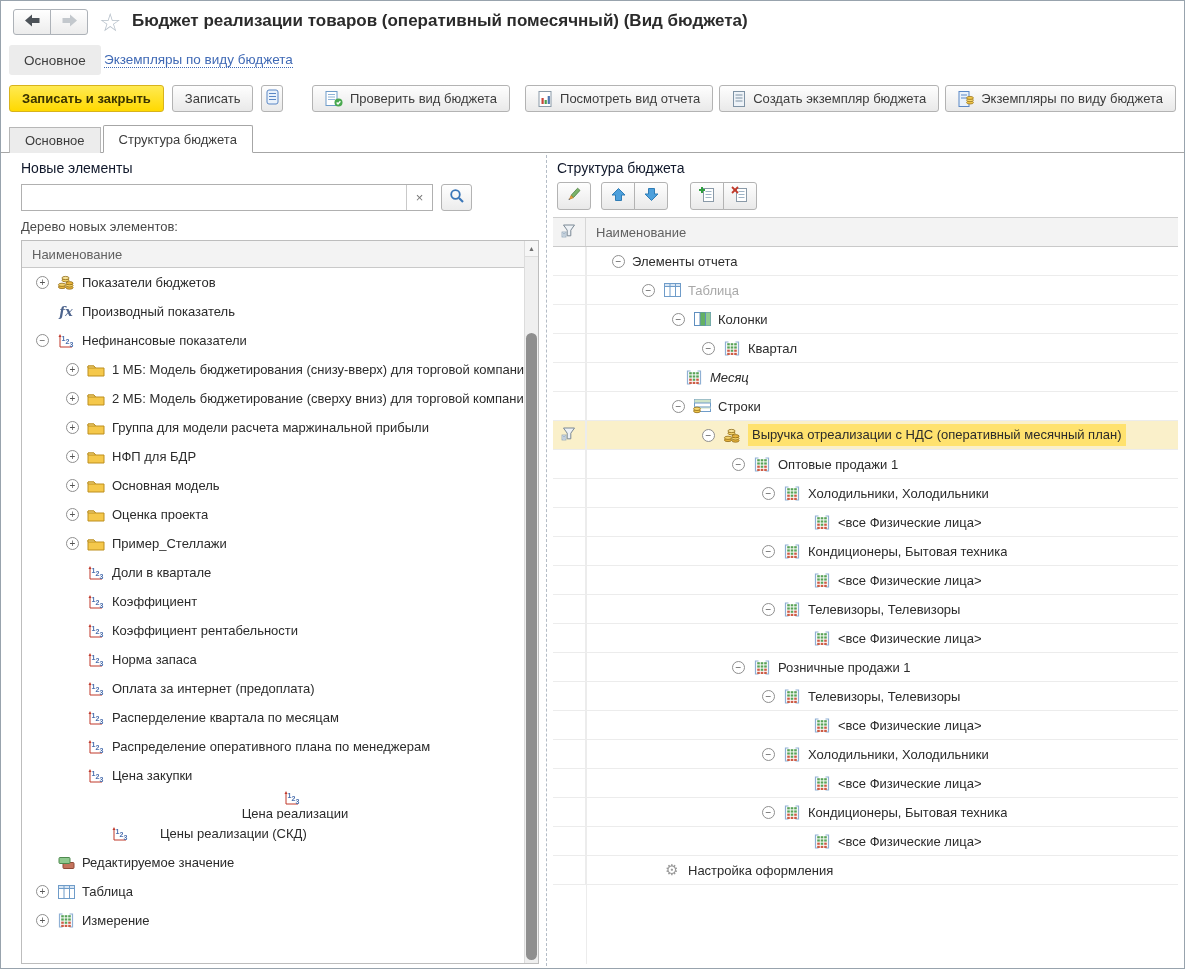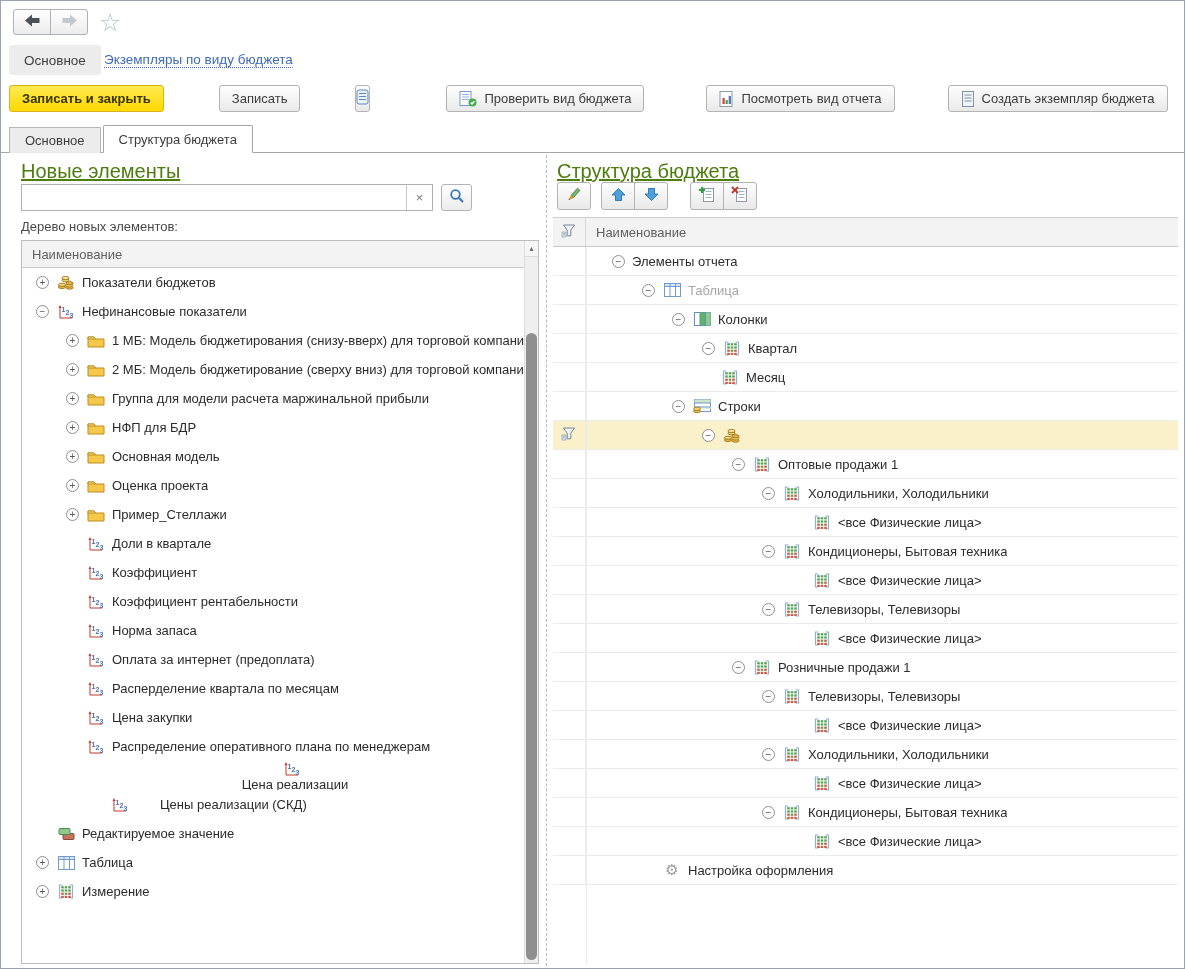--- a/index.html
+++ b/index.html
@@ -14,39 +14,39 @@
   .nav-btn.fwd{border-radius:0 3px 3px 0;margin-left:-1px;}
   .star{position:absolute;left:98px;top:6px;font-size:25px;color:#b7c0ca;line-height:30px;cursor:pointer;}
   .wtitle{position:absolute;left:131px;top:10px;font-size:17px;font-weight:bold;color:#2b2b2b;white-space:nowrap;}
 
   
   .navrow{position:absolute;top:42px;left:0;right:0;height:34px;}
   .nav-chip{position:absolute;left:8px;top:2px;height:30px;padding:0 15px;background:#ececec;border-radius:3px;display:flex;align-items:center;font-size:13.5px;color:#3f3f3f;}
   .nav-link{position:absolute;left:103px;top:9px;font-size:13.5px;color:#3f69b5;border-bottom:1px dotted #3f69b5;cursor:pointer;white-space:nowrap;}
 
   
-  .toolbar{position:absolute;top:84px;left:8px;right:8px;height:30px;display:flex;align-items:flex-start;gap:47px;}
+  .toolbar{position:absolute;top:84px;left:8px;right:8px;height:30px;display:flex;align-items:flex-start;}
   .btn{height:27px;background:linear-gradient(#fefefe,#e9e9e9);border:1px solid #b3b3b3;border-radius:3px;font-size:13px;color:#3c3c3c;display:flex;align-items:center;padding:0 12px;box-sizing:border-box;cursor:pointer;white-space:nowrap;font-family:inherit;}
   .btn .bicon{display:inline-flex;margin-right:7px;}
   .btn-yellow{background:linear-gradient(#ffea52,#ffd900);border-color:#d8b31c;font-weight:bold;color:#3a3300;}
   .g8{margin-left:8px;} .g22{margin-left:29px;} .g15{margin-left:15px;} .g6{margin-left:6px;}
   .btn-icon{width:31px;padding:0;justify-content:center;}
 
   
   .tabline{position:absolute;top:151px;left:0;right:0;border-top:1px solid #a6a6a6;}
   .tabstrip{position:absolute;top:124px;left:8px;height:28px;display:flex;align-items:flex-end;}
   .tab{height:26px;padding:0 15px;display:flex;align-items:center;font-size:13px;color:#3c3c3c;box-sizing:border-box;cursor:pointer;}
   .tab.inactive{background:#ececec;border:1px solid #b7b7b7;border-bottom:none;height:26px;}
   .tab.active{background:#fff;border:1px solid #a6a6a6;border-bottom:1px solid #fff;height:28px;position:relative;z-index:2;margin-left:2px;border-radius:2px 2px 0 0;}
 
   
   .content{position:absolute;top:152px;left:0;right:0;bottom:0;background:#fff;}
   .splitter{position:absolute;top:2px;bottom:2px;left:545px;width:0;border-left:1px dashed #b4bcc6;cursor:col-resize;}
 
-  .panel-title{font-size:20px;color:#4d7c0f;white-space:nowrap;text-decoration:underline;}
+  .panel-title{font-size:14px;color:#0f172a;white-space:nowrap;}
 
   
   .lpanel{position:absolute;left:8px;top:0;width:536px;bottom:0;}
   .lp-title{position:absolute;left:12px;top:7px;}
   .search-row{position:absolute;left:12px;top:31px;height:28px;}
   .search-input-wrap{position:absolute;left:0;top:0;width:412px;height:27px;border:1px solid #b0b0b0;background:#fff;box-sizing:border-box;display:flex;}
   .search-input{flex:1;border:none;outline:none;font-size:13px;padding:0 6px;font-family:inherit;min-width:0;background:transparent;}
   .search-clear{width:25px;border-left:1px solid #c9c9c9;display:flex;align-items:center;justify-content:center;color:#777;font-size:13px;cursor:pointer;}
   .search-btn{position:absolute;left:420px;top:0;width:31px;height:27px;background:linear-gradient(#ffffff,#ececec);border:1px solid #b3b3b3;border-radius:3px;display:flex;align-items:center;justify-content:center;box-sizing:border-box;cursor:pointer;}
   .lp-label{position:absolute;left:12px;top:66px;font-size:13px;color:#4a4a4a;}
@@ -105,20 +105,21 @@
       </div>
       <div class="nav-btn fwd">
         <span>
           <svg width="17" height="15" viewBox="0 0 17 15">
               <polygon points="16,7.5 9,1.5 9,5 1.5,5 1.5,10 9,10 9,13.5" fill="#c3c8cd"></polygon>
             </svg>
         </span>
       </div>
     </div>
     <div class="star">☆</div>
+    <div class="wtitle">Бюджет реализации товаров (оперативный помесячный) (Вид бюджета)</div>
   </div>
 
   <div class="navrow">
     <div class="nav-chip">Основное</div>
     <a class="nav-link">Экземпляры по виду бюджета</a>
   </div>
 
   <div class="toolbar">
     <button class="btn btn-yellow">Записать и закрыть</button>
     <button class="btn g8">Записать</button>
@@ -219,20 +220,27 @@
                   <ellipse cx="12.5" cy="12.6" rx="3.6" ry="1.6" fill="#e9b53e" stroke="#8f6a14" stroke-width="0.8"></ellipse>
                   <ellipse cx="12.5" cy="10.4" rx="3.6" ry="1.6" fill="#f4d36b" stroke="#8f6a14" stroke-width="0.8"></ellipse>
                   <ellipse cx="12.5" cy="8.2" rx="3.6" ry="1.6" fill="#e9b53e" stroke="#8f6a14" stroke-width="0.8"></ellipse>
                   <ellipse cx="8.5" cy="5.2" rx="3.6" ry="1.6" fill="#f4d36b" stroke="#8f6a14" stroke-width="0.8"></ellipse>
                   <ellipse cx="8.5" cy="3" rx="3.6" ry="1.6" fill="#f8e49a" stroke="#8f6a14" stroke-width="0.8"></ellipse>
                 </svg>
               </span>
               <span class="tlabel">Показатели бюджетов</span>
             </div>
             <div class="trow" style="padding-left: 14px;">
+              <span class="exp-sp"></span>
+              <span class="ticon">
+                <span style="font-family:'DejaVu Serif',serif;font-style:italic;font-weight:bold;font-size:13px;color:#4d648d;line-height:1;">fx</span>
+              </span>
+              <span class="tlabel">Производный показатель</span>
+            </div>
+            <div class="trow" style="padding-left: 14px;">
               <span class="exp">−</span>
               <span class="ticon">
                 <svg width="18" height="16" viewBox="0 0 18 16">
                   <line x1="3" y1="3" x2="3" y2="14" stroke="#c0392b"></line>
                   <polygon points="3,1 1.5,4 4.5,4" fill="#c0392b"></polygon>
                   <line x1="3" y1="14" x2="15" y2="14" stroke="#c0392b"></line>
                   <text x="4.5" y="8" font-size="7" font-weight="bold" fill="#4a6fae" font-family="sans-serif">1</text>
                   <text x="8.5" y="11" font-size="7" font-weight="bold" fill="#4a6fae" font-family="sans-serif">2</text>
                   <text x="12.5" y="13.5" font-size="7" font-weight="bold" fill="#4a6fae" font-family="sans-serif">3</text>
                 </svg>
@@ -398,35 +406,35 @@
               <span class="ticon">
                 <svg width="18" height="16" viewBox="0 0 18 16">
                   <line x1="3" y1="3" x2="3" y2="14" stroke="#c0392b"></line>
                   <polygon points="3,1 1.5,4 4.5,4" fill="#c0392b"></polygon>
                   <line x1="3" y1="14" x2="15" y2="14" stroke="#c0392b"></line>
                   <text x="4.5" y="8" font-size="7" font-weight="bold" fill="#4a6fae" font-family="sans-serif">1</text>
                   <text x="8.5" y="11" font-size="7" font-weight="bold" fill="#4a6fae" font-family="sans-serif">2</text>
                   <text x="12.5" y="13.5" font-size="7" font-weight="bold" fill="#4a6fae" font-family="sans-serif">3</text>
                 </svg>
               </span>
-              <span class="tlabel">Цена закупки</span>
+              <span class="tlabel">Распределение оперативного плана по менеджерам</span>
             </div>
             <div class="trow" style="padding-left: 44px;">
               <span class="exp-sp"></span>
               <span class="ticon">
                 <svg width="18" height="16" viewBox="0 0 18 16">
                   <line x1="3" y1="3" x2="3" y2="14" stroke="#c0392b"></line>
                   <polygon points="3,1 1.5,4 4.5,4" fill="#c0392b"></polygon>
                   <line x1="3" y1="14" x2="15" y2="14" stroke="#c0392b"></line>
                   <text x="4.5" y="8" font-size="7" font-weight="bold" fill="#4a6fae" font-family="sans-serif">1</text>
                   <text x="8.5" y="11" font-size="7" font-weight="bold" fill="#4a6fae" font-family="sans-serif">2</text>
                   <text x="12.5" y="13.5" font-size="7" font-weight="bold" fill="#4a6fae" font-family="sans-serif">3</text>
                 </svg>
               </span>
-              <span class="tlabel">Распределение оперативного плана по менеджерам</span>
+              <span class="tlabel">Цена закупки</span>
             </div>
             <div class="trow" style="padding-left: 44px; flex-direction: column;">
               <span class="exp-sp"></span>
               <span class="ticon">
                 <svg width="18" height="16" viewBox="0 0 18 16">
                   <line x1="3" y1="3" x2="3" y2="14" stroke="#c0392b"></line>
                   <polygon points="3,1 1.5,4 4.5,4" fill="#c0392b"></polygon>
                   <line x1="3" y1="14" x2="15" y2="14" stroke="#c0392b"></line>
                   <text x="4.5" y="8" font-size="7" font-weight="bold" fill="#4a6fae" font-family="sans-serif">1</text>
                   <text x="8.5" y="11" font-size="7" font-weight="bold" fill="#4a6fae" font-family="sans-serif">2</text>
@@ -632,21 +640,21 @@
                     <rect x="3.2" y="11.8" width="2.6" height="2.2" fill="#cc5b45"></rect>
                     <rect x="6.7" y="11.8" width="2.6" height="2.2" fill="#cc5b45"></rect>
                     <rect x="10.2" y="11.8" width="2.6" height="2.2" fill="#cc5b45"></rect>
                   </svg>
                 </span>
                 <span class="tlabel">Квартал</span>
               </div>
             </div>
             <div class="rrow">
               <div class="rmargin"></div>
-              <div class="rcell" style="padding-left: 114px;">
+              <div class="rcell" style="padding-left: 78px; font-style: italic;">
                 <span class="exp-sp"></span>
                 <span class="ticon">
                   <svg width="16" height="15" viewBox="0 0 16 15">
                     <path d="M4.5,1 H1.5 V14 H4.5" fill="none" stroke="#8fb0d4" stroke-width="1.2"></path>
                     <path d="M11.5,1 H14.5 V14 H11.5" fill="none" stroke="#8fb0d4" stroke-width="1.2"></path>
                     <rect x="3.2" y="2.2" width="2.6" height="2.2" fill="#57a257"></rect>
                     <rect x="6.7" y="2.2" width="2.6" height="2.2" fill="#57a257"></rect>
                     <rect x="10.2" y="2.2" width="2.6" height="2.2" fill="#57a257"></rect>
                     <rect x="3.2" y="5.4" width="2.6" height="2.2" fill="#57a257"></rect>
                     <rect x="6.7" y="5.4" width="2.6" height="2.2" fill="#57a257"></rect>
@@ -695,20 +703,21 @@
                   <svg width="18" height="15" viewBox="0 0 18 15">
                     <ellipse cx="5" cy="12" rx="3.6" ry="1.6" fill="#e9b53e" stroke="#8f6a14" stroke-width="0.8"></ellipse>
                     <ellipse cx="5" cy="9.8" rx="3.6" ry="1.6" fill="#f4d36b" stroke="#8f6a14" stroke-width="0.8"></ellipse>
                     <ellipse cx="12.5" cy="12.6" rx="3.6" ry="1.6" fill="#e9b53e" stroke="#8f6a14" stroke-width="0.8"></ellipse>
                     <ellipse cx="12.5" cy="10.4" rx="3.6" ry="1.6" fill="#f4d36b" stroke="#8f6a14" stroke-width="0.8"></ellipse>
                     <ellipse cx="12.5" cy="8.2" rx="3.6" ry="1.6" fill="#e9b53e" stroke="#8f6a14" stroke-width="0.8"></ellipse>
                     <ellipse cx="8.5" cy="5.2" rx="3.6" ry="1.6" fill="#f4d36b" stroke="#8f6a14" stroke-width="0.8"></ellipse>
                     <ellipse cx="8.5" cy="3" rx="3.6" ry="1.6" fill="#f8e49a" stroke="#8f6a14" stroke-width="0.8"></ellipse>
                   </svg>
                 </span>
+                <span class="tlabel hl-label">Выручка отреализации с НДС (оперативный месячный план)</span>
               </div>
             </div>
             <div class="rrow">
               <div class="rmargin"></div>
               <div class="rcell" style="padding-left: 146px;">
                 <span class="exp">−</span>
                 <span class="ticon">
                   <svg width="16" height="15" viewBox="0 0 16 15">
                     <path d="M4.5,1 H1.5 V14 H4.5" fill="none" stroke="#8fb0d4" stroke-width="1.2"></path>
                     <path d="M11.5,1 H14.5 V14 H11.5" fill="none" stroke="#8fb0d4" stroke-width="1.2"></path>

